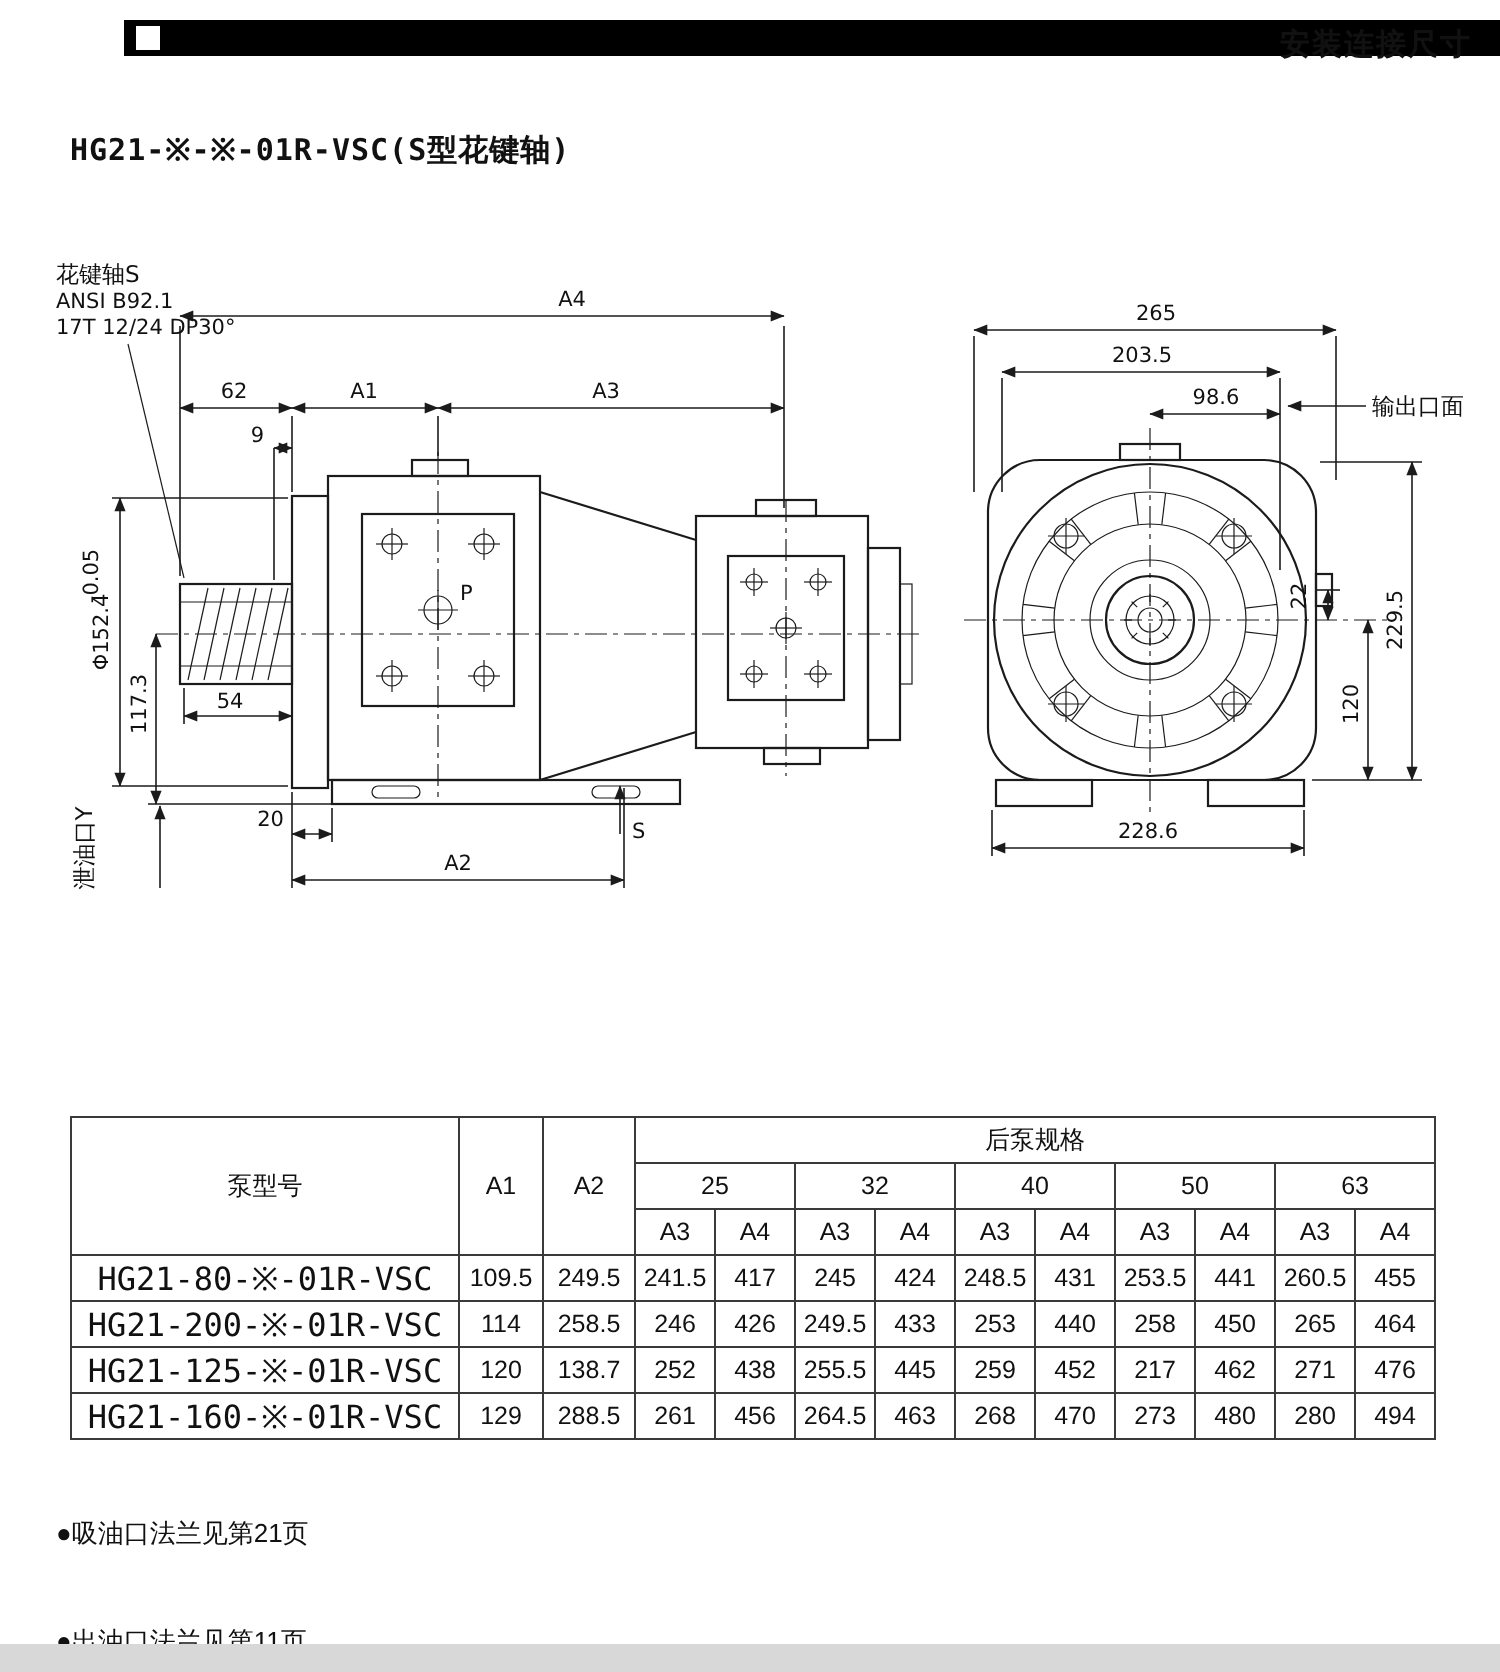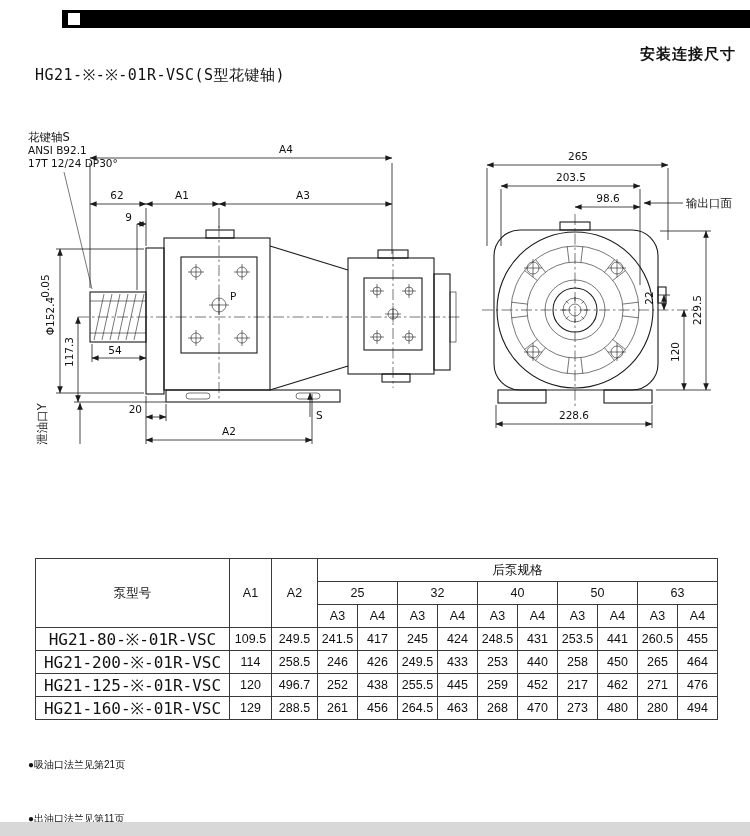--- a/index.html
+++ b/index.html
@@ -4,45 +4,45 @@
 <style>
   * { margin:0; padding:0; box-sizing:border-box; }
   html,body { background:#ffffff; }
   body {
     width:750px; height:836px; position:relative; overflow:hidden;
     font-family:"Liberation Sans", sans-serif; color:#111;
   }
   .top-bar { position:absolute; left:62px; top:10px; width:688px; height:18px; background:#000; }
   .top-bar .notch { position:absolute; left:6px; top:3px; width:12px; height:12px; background:#fff; }
   .header-title {
-    position:absolute; top:45px; right:14px;
+    position:absolute; top:13px; right:14px;
     font-size:15px; font-weight:bold; letter-spacing:1px;
   }
   .doc-title {
     position:absolute; left:35px; top:64px;
     font-family:"DejaVu Sans Mono", monospace;
-    font-size:15px; font-weight:normal; letter-spacing:0.5px;
+    font-size:15px; font-weight:bold; letter-spacing:0.5px;
   }
   svg.drawing { position:absolute; left:0; top:0; width:750px; height:470px; }
   svg .o  { stroke:#1b1b1b; stroke-width:1.1; fill:none; }
   svg .t  { stroke:#1b1b1b; stroke-width:0.6; fill:none; }
   svg .dim{ stroke:#1b1b1b; stroke-width:0.8; fill:none; }
   svg .cl { stroke:#1b1b1b; stroke-width:0.6; fill:none; stroke-dasharray:11 3 2.5 3; }
   svg text { fill:#111; font-family:"DejaVu Sans", sans-serif; font-size:10.5px; }
   svg text.cjk { font-size:11.5px; }
   table.spec {
     position:absolute; left:35px; top:558px; width:680px;
     border-collapse:collapse; text-align:center; font-size:12.5px; color:#111;
     table-layout:fixed;
   }
   table.spec th, table.spec td {
     border:1px solid #3a3a3a; font-weight:normal; height:23px; padding:0 1px;
   }
   table.spec .model-col { font-family:"DejaVu Sans Mono", monospace; font-size:16px; }
-  .note { position:absolute; left:28px; font-size:10px; }
+  .note { position:absolute; left:28px; font-size:13px; }
   .bottom-strip { position:absolute; left:0; top:822px; width:750px; height:14px; background:#d8d8d8; }
 </style>
 </head>
 <body>
 
 <div class="top-bar">
   <div class="notch"></div>
 </div>
 <div class="header-title">安装连接尺寸</div>
 <div class="doc-title">HG21-※-※-01R-VSC(S型花键轴)</div>
@@ -355,21 +355,21 @@
       <td>253</td>
       <td>440</td>
       <td>258</td>
       <td>450</td>
       <td>265</td>
       <td>464</td>
     </tr>
     <tr>
       <td class="model-col">HG21-125-※-01R-VSC</td>
       <td>120</td>
-      <td>496.7</td>
+      <td>138.7</td>
       <td>252</td>
       <td>438</td>
       <td>255.5</td>
       <td>445</td>
       <td>259</td>
       <td>452</td>
       <td>217</td>
       <td>462</td>
       <td>271</td>
       <td>476</td>

